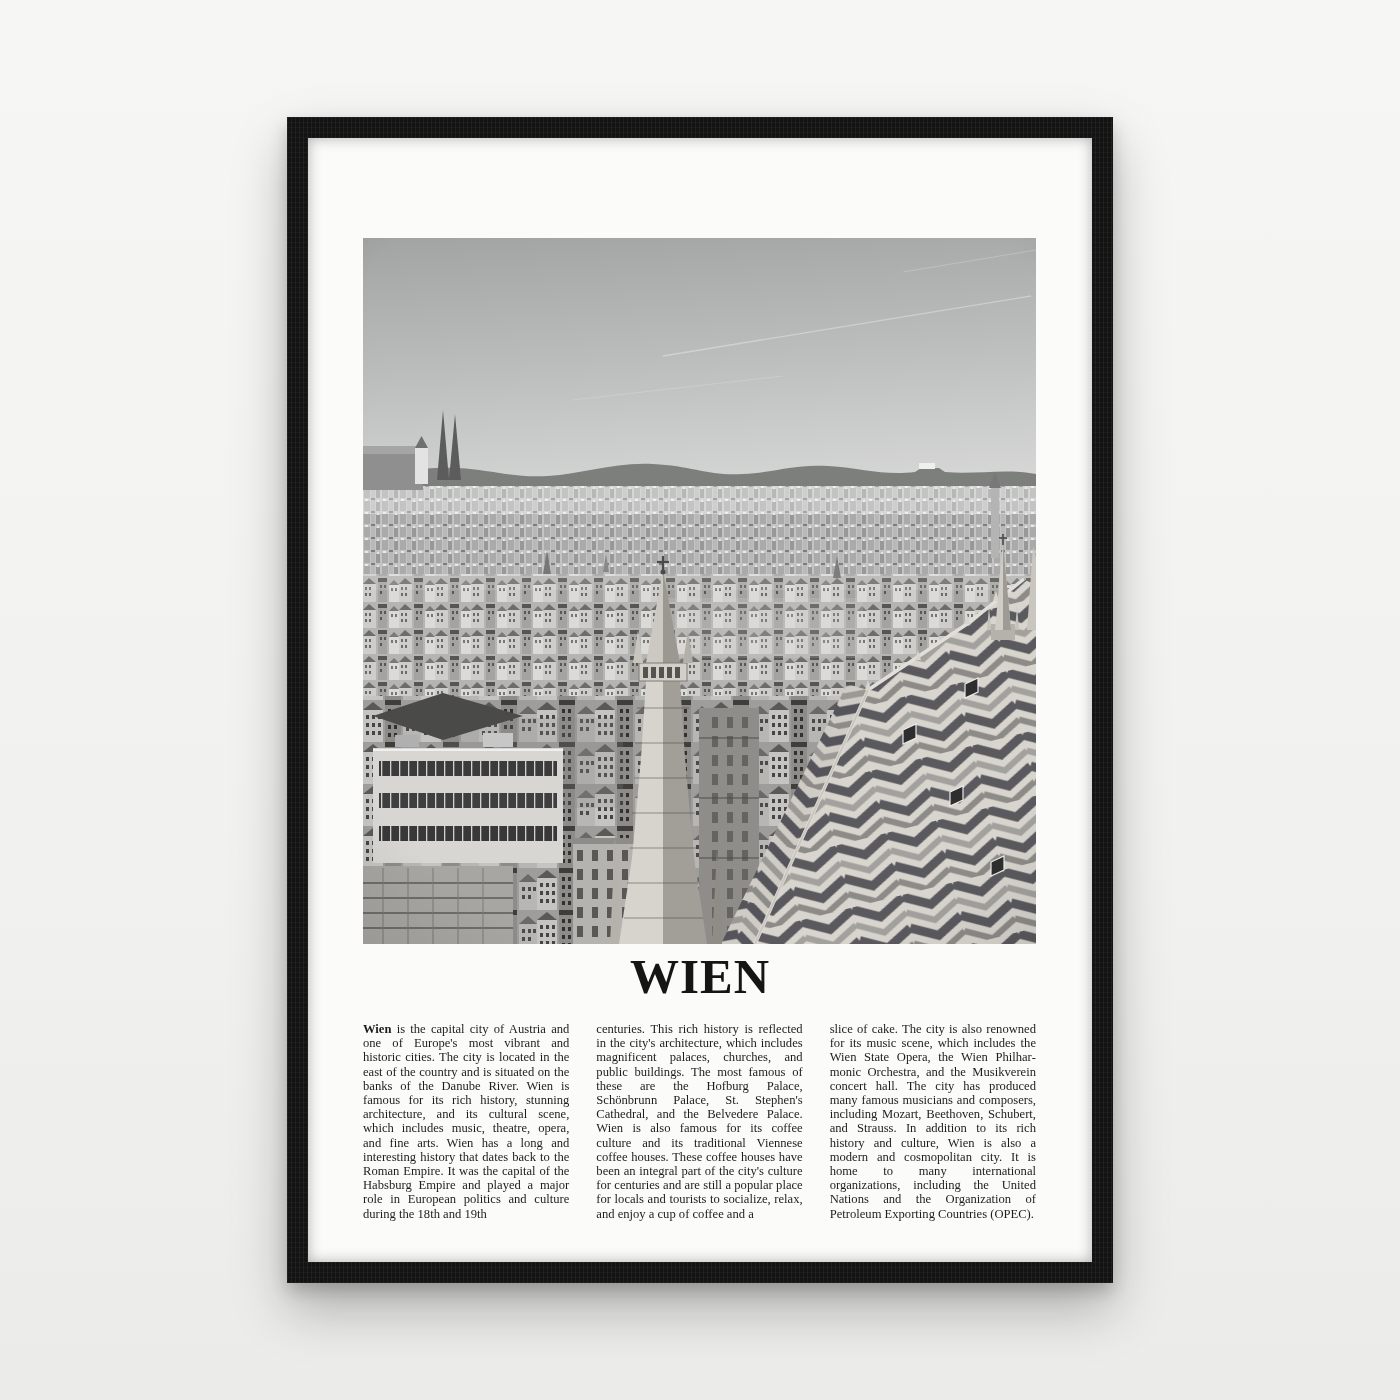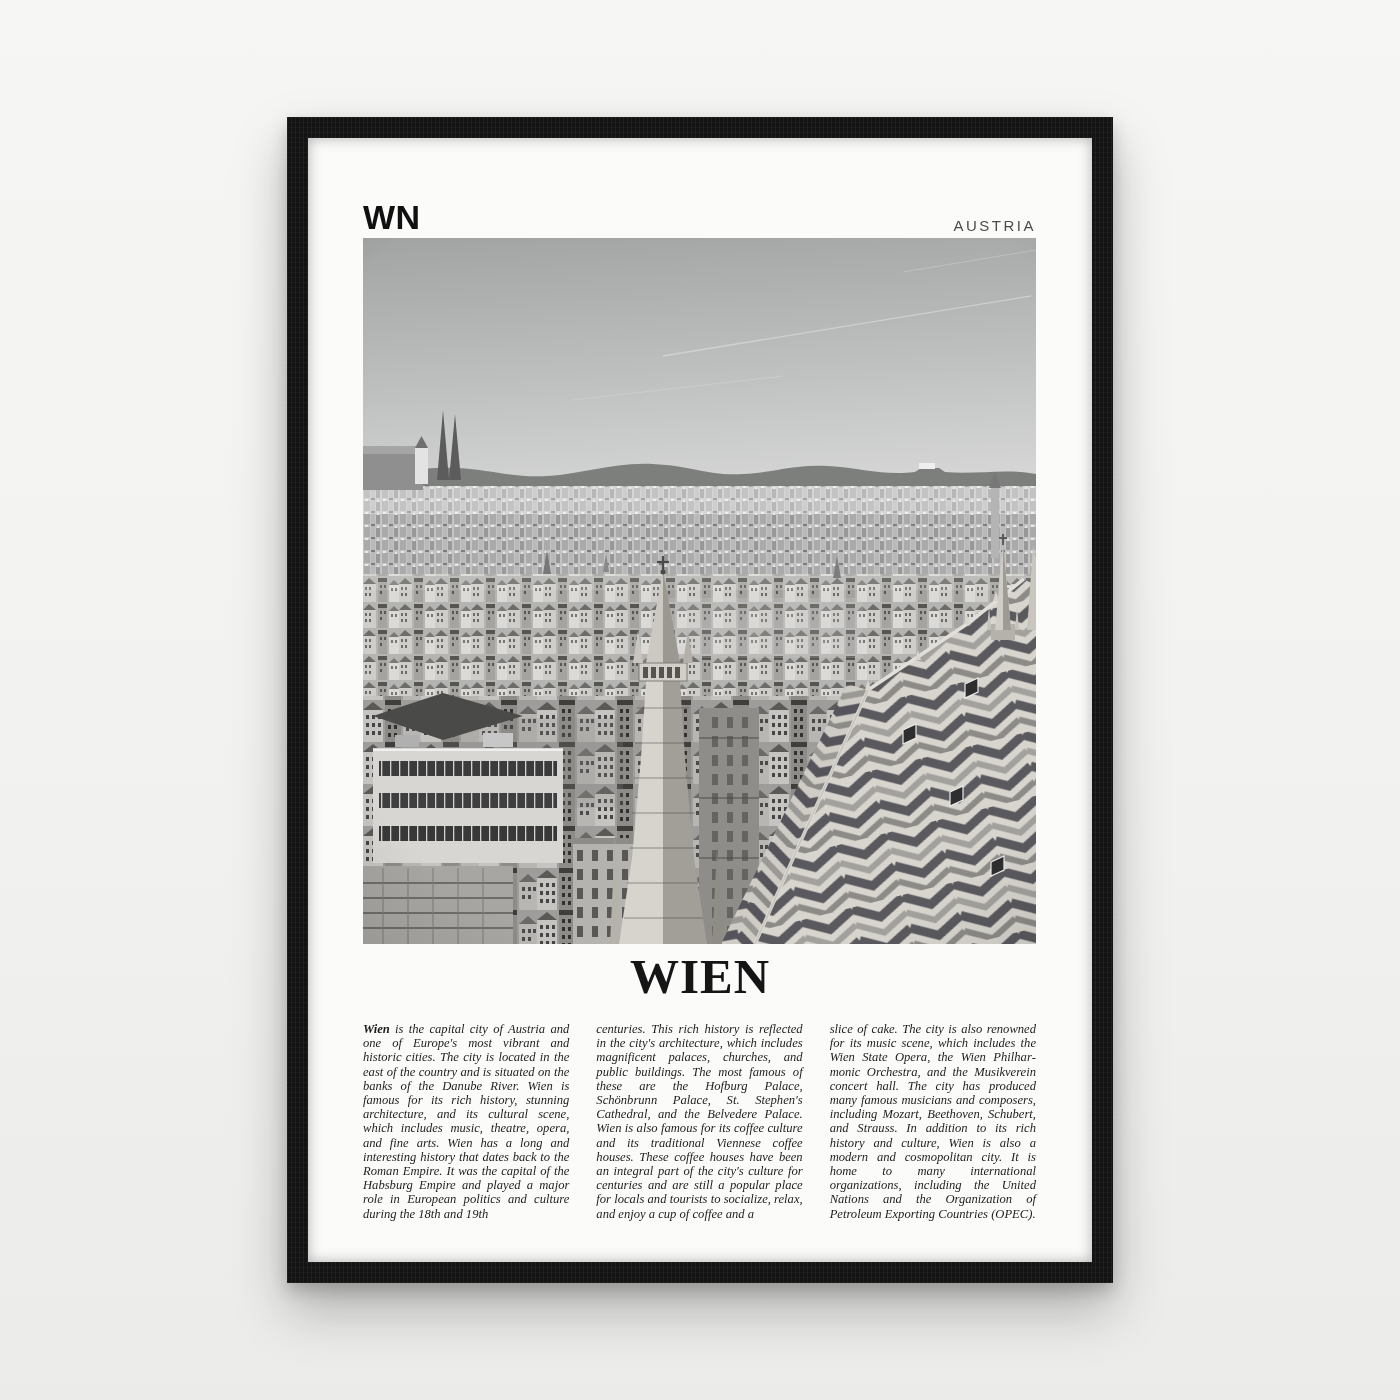--- a/index.html
+++ b/index.html
@@ -31,40 +31,36 @@
     overflow:hidden;background:#c9c9c9;
   }
   .photo svg{display:block;width:100%;height:100%;}
   .title{
     position:absolute;left:0;right:0;top:810px;margin:0;text-align:center;
     font-family:"Liberation Serif",serif;font-weight:700;font-size:49px;
     letter-spacing:1px;color:#151515;
   }
   .columns{
     position:absolute;left:55px;top:884px;width:673px;
-    display:flex;gap:27px;font-style:italic;
+    display:flex;gap:27px;
   }
   .bodycol{
     flex:1;margin:0;
     font-family:"Liberation Serif",serif;font-size:12.6px;line-height:14.2px;
     text-align:justify;color:#1d1d1d;
     hyphens:auto;-webkit-hyphens:auto;
   }
   .bodycol b{font-weight:700;}
 </style>
 </head>
 <body>
 
 <div class="frame">
   <div class="poster">
 
-    <div class="header">
-      <div class="brand">WN</div>
-      <div class="country">AUSTRIA</div>
-    </div>
 
     <div class="photo" role="img" aria-label="Black and white aerial photograph of Wien (Vienna): city skyline with distant hills, the gothic spire of St. Stephen's Cathedral and its zigzag-patterned tiled roof in the foreground">
       <svg viewBox="0 0 673 706" preserveAspectRatio="none">
         <defs>
           <linearGradient id="skyG" x1="0" y1="0" x2="0.15" y2="1">
             <stop offset="0" stop-color="#a2a4a4"></stop>
             <stop offset="0.5" stop-color="#bbbdbd"></stop>
             <stop offset="1" stop-color="#d6d6d6"></stop>
           </linearGradient>
           <radialGradient id="vg" cx="0.5" cy="0.42" r="0.85">

